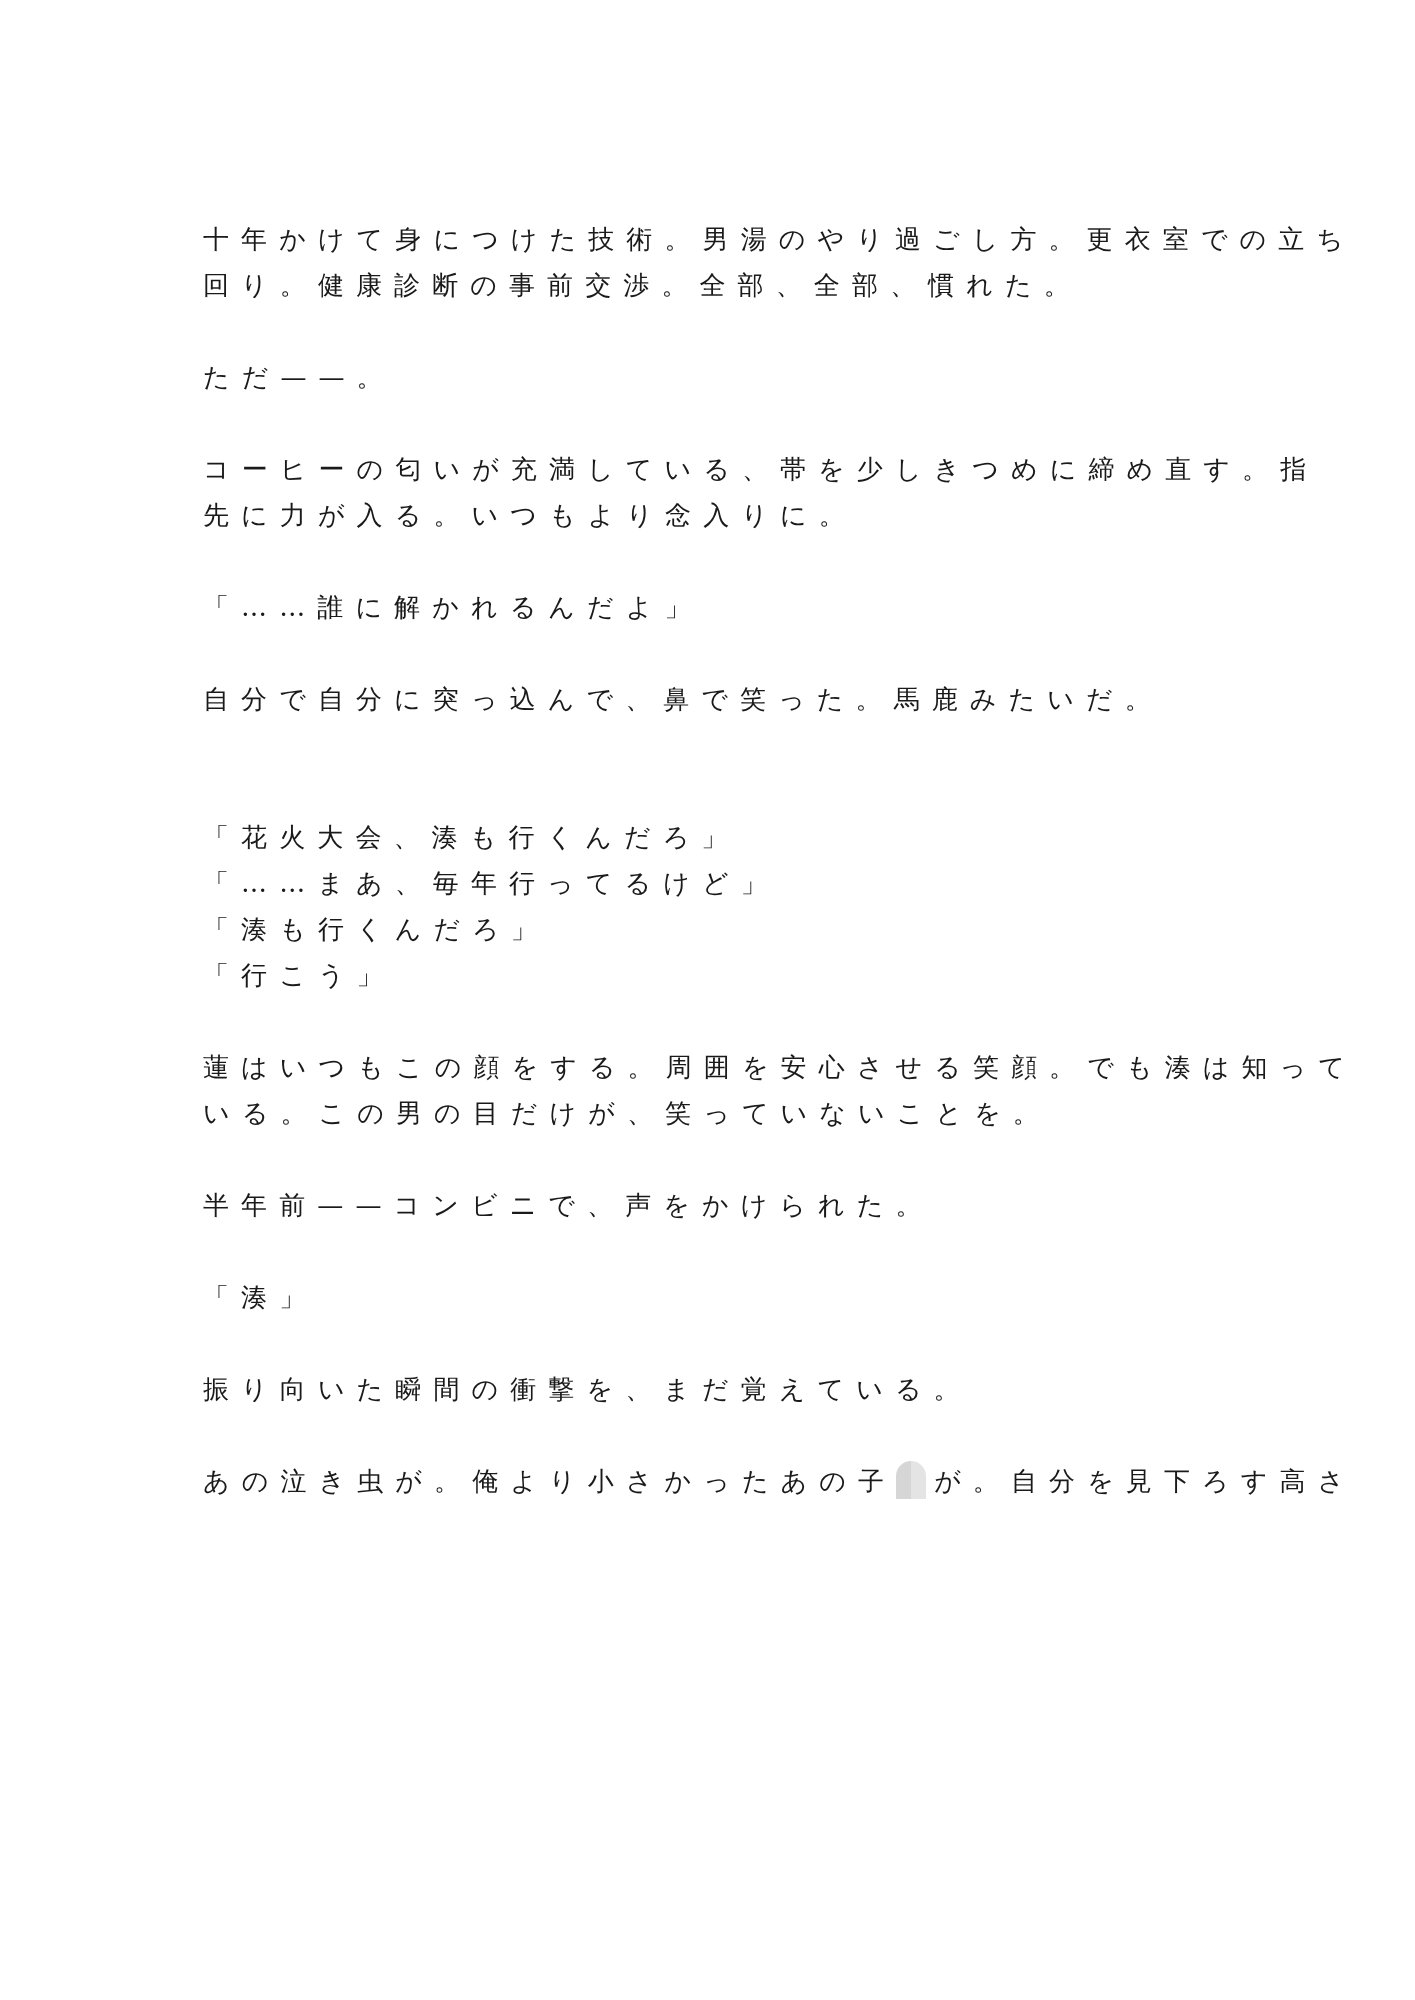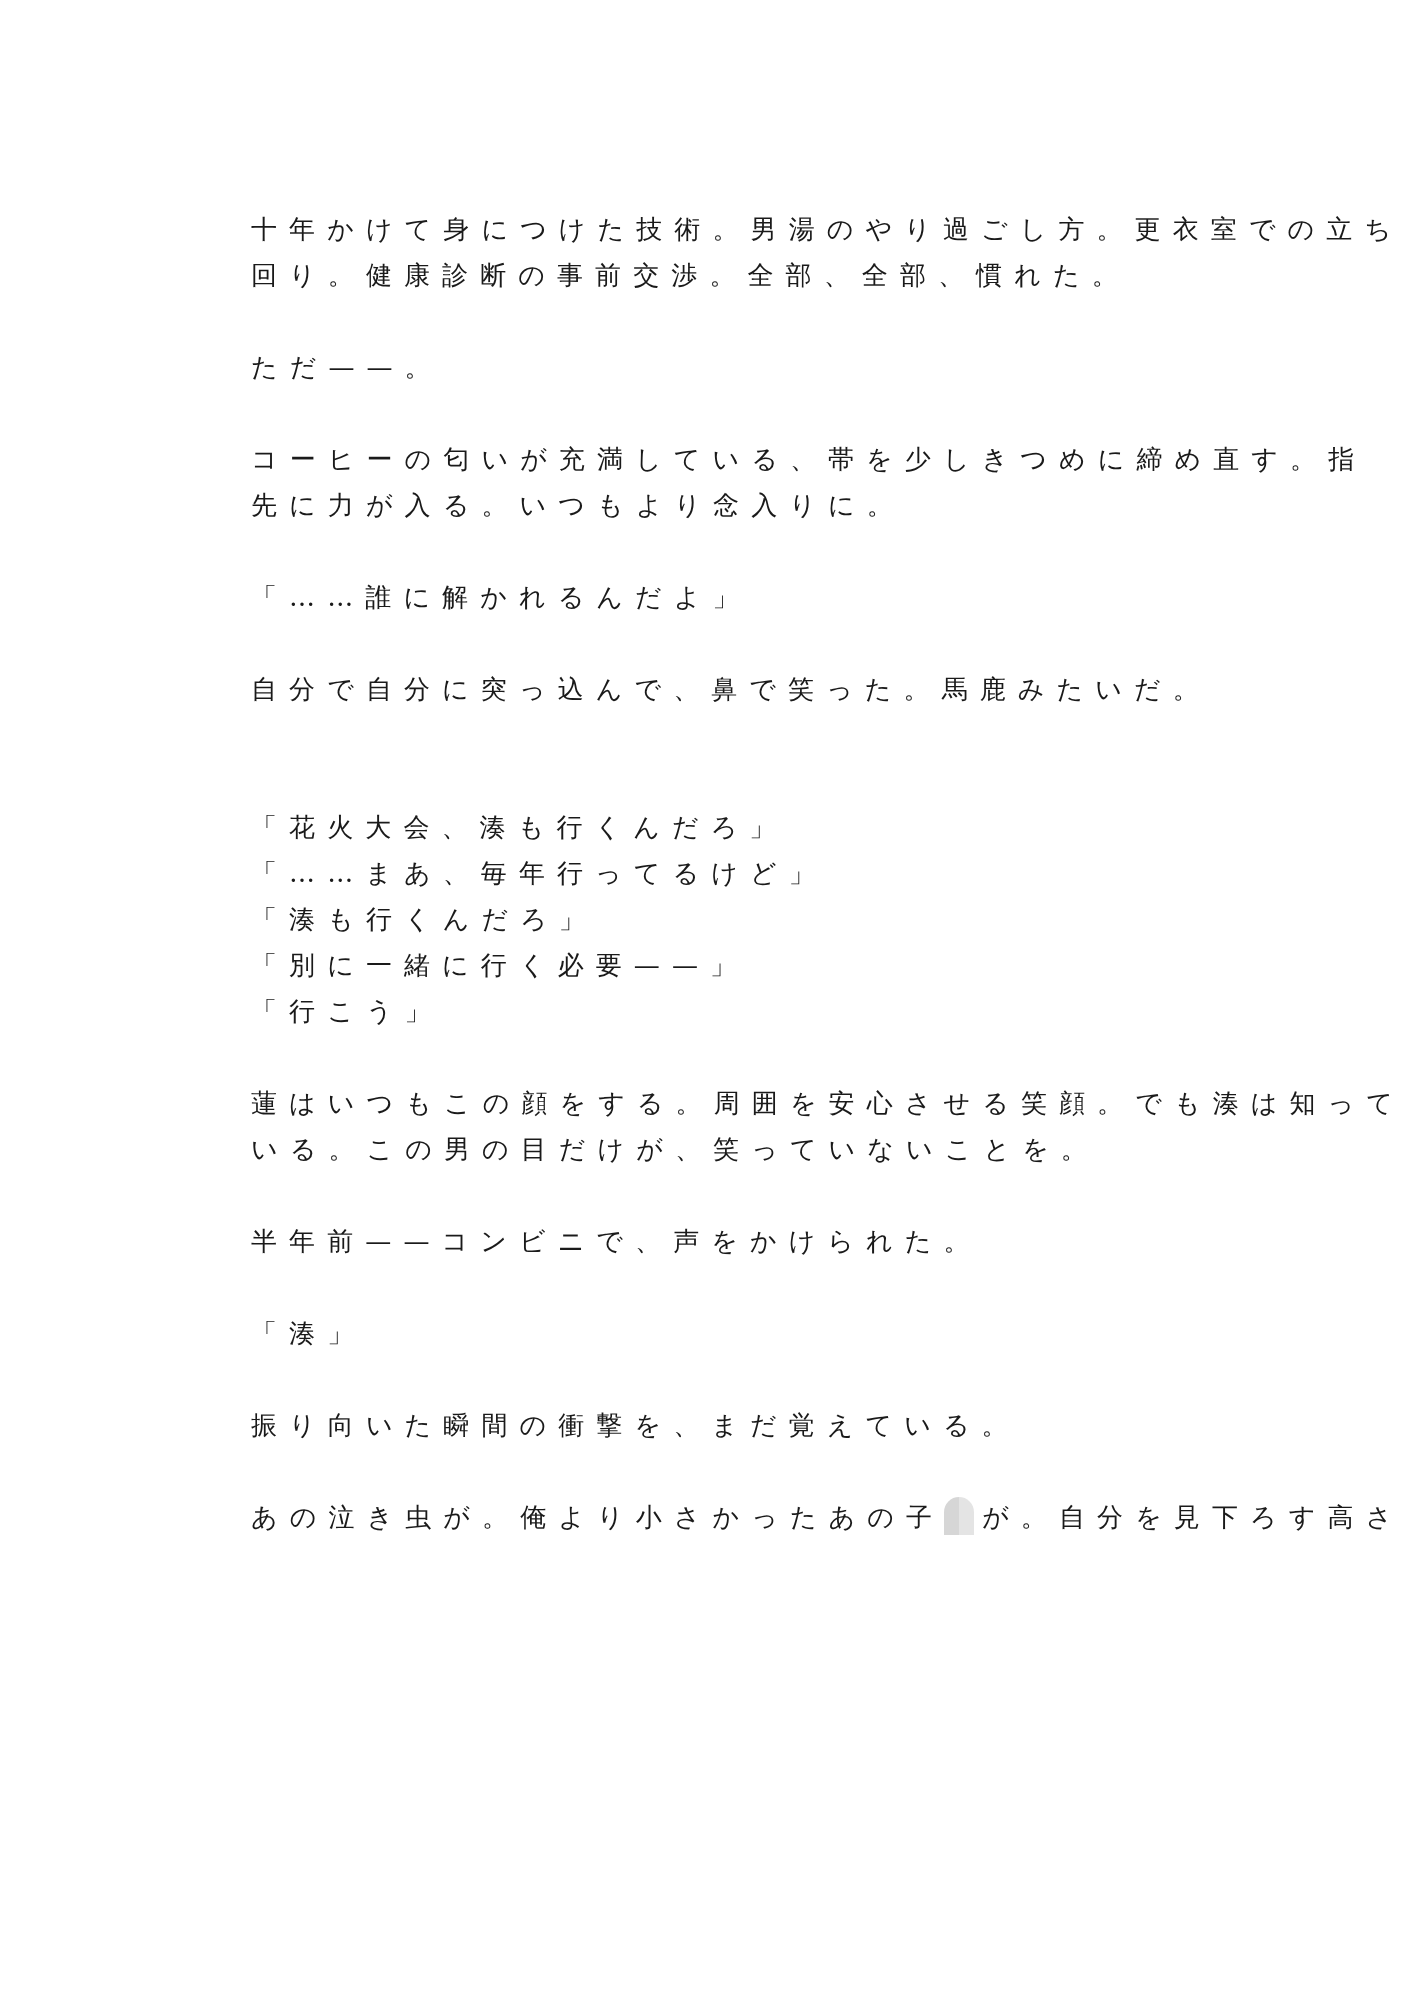--- a/index.html
+++ b/index.html
@@ -11,23 +11,22 @@
       width: 1415px;
       height: 2000px;
       position: relative;
       overflow: hidden;
       font-family: "DejaVu Serif", "Liberation Serif", serif;
       color: #1a1a1a;
     }
     .page {
       position: absolute;
       left: 203px;
-      top: 206px;
+      top: 216px;
       width: 960px;
-      margin-left: 48px;
     }
     .line {
       display: block;
       height: 46px;
       line-height: 46px;
       font-size: 26px;
       letter-spacing: 12.1px;
       white-space: nowrap;
     }
     .blank {
@@ -76,21 +75,20 @@
     <span class="line">自分で自分に突っ込んで、鼻で笑った。馬鹿みたいだ。</span>
   </div>
   <div class="blank"></div>
 
   <div class="blank"></div>
 
   <div>
     <span class="line">「花火大会、湊も行くんだろ」</span>
     <span class="line">「……まあ、毎年行ってるけど」</span>
     <span class="line">「湊も行くんだろ」</span>
-    <span class="line">「別に一緒に行く必要——」</span>
     <span class="line">「行こう」</span>
   </div>
   <div class="blank"></div>
 
   <div>
     <span class="line">蓮はいつもこの顔をする。周囲を安心させる笑顔。でも湊は知って</span>
     <span class="line">いる。この男の目だけが、笑っていないことを。</span>
   </div>
   <div class="blank"></div>
 

